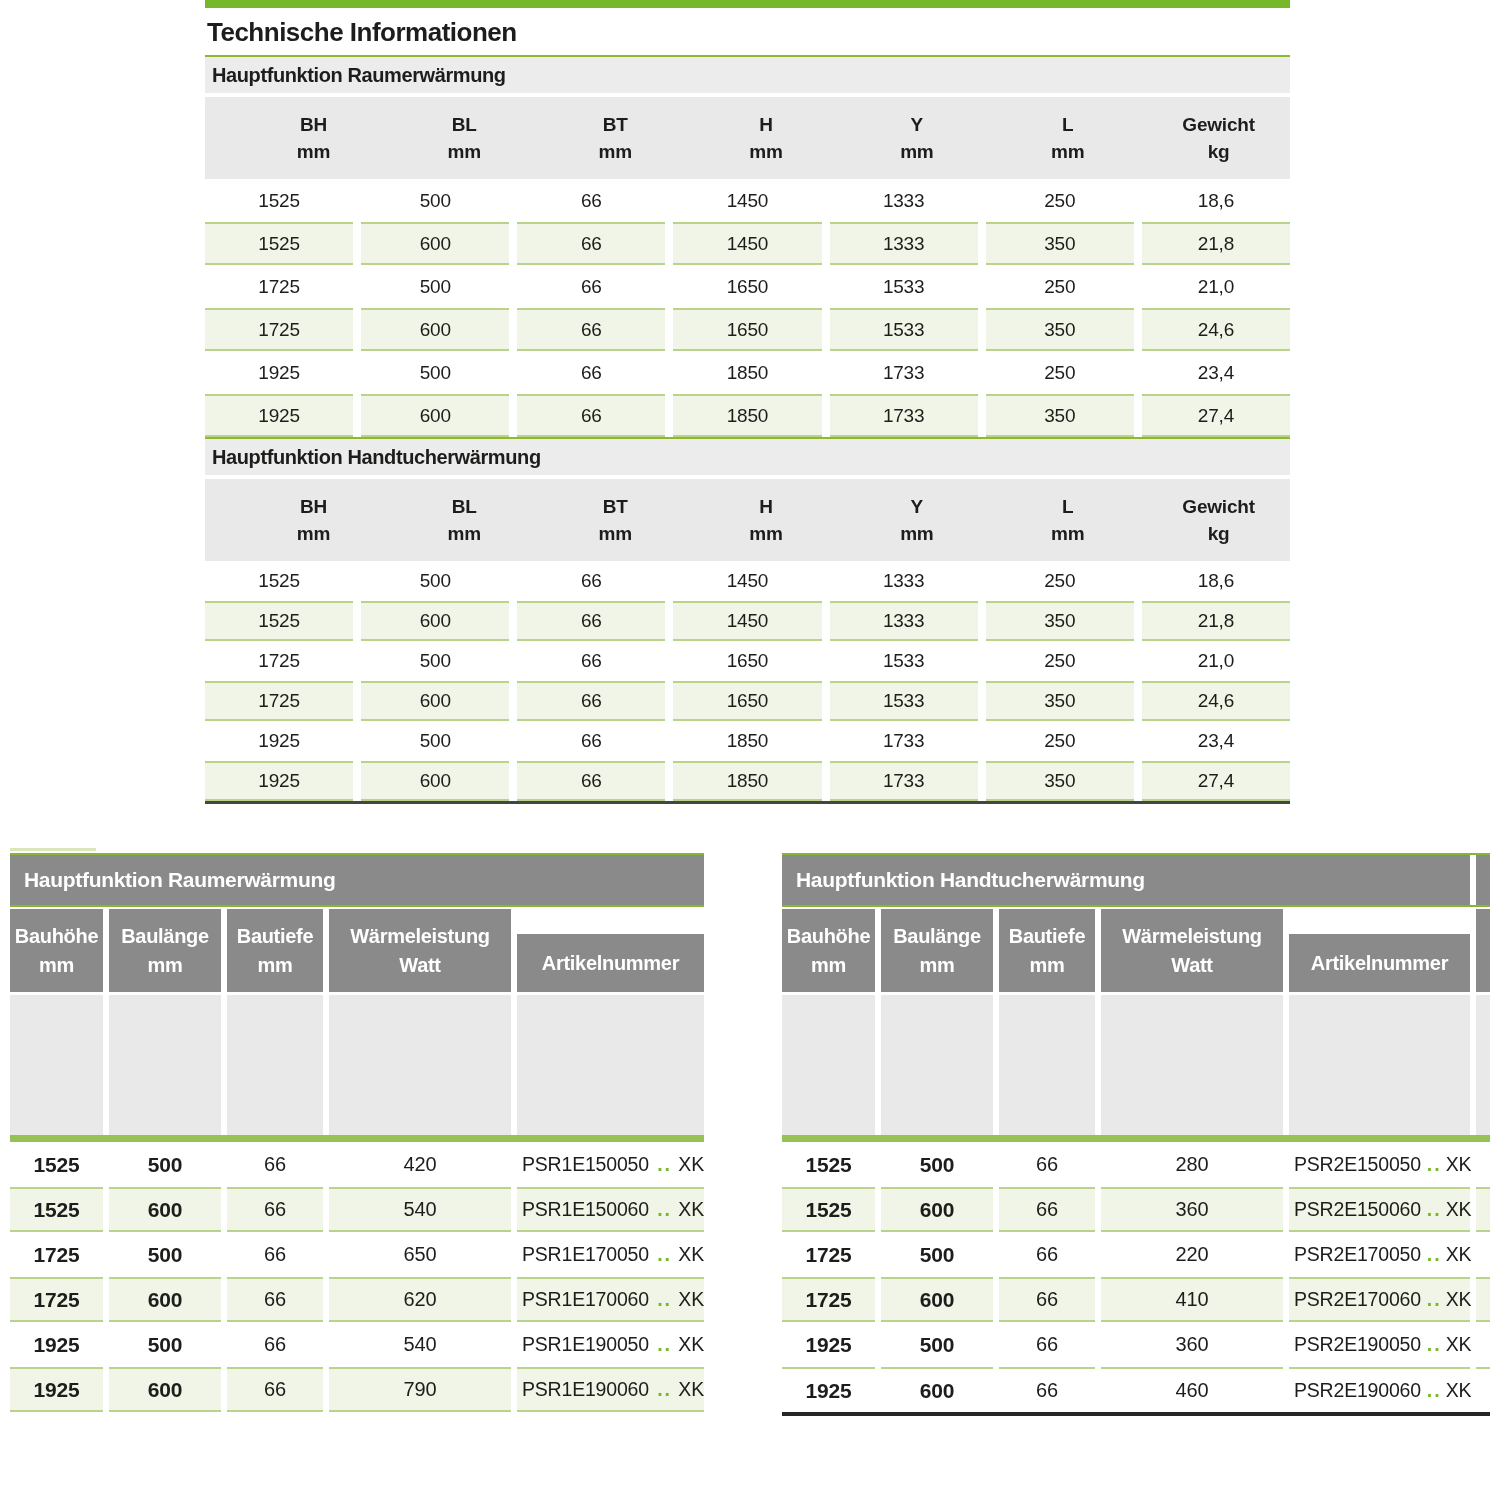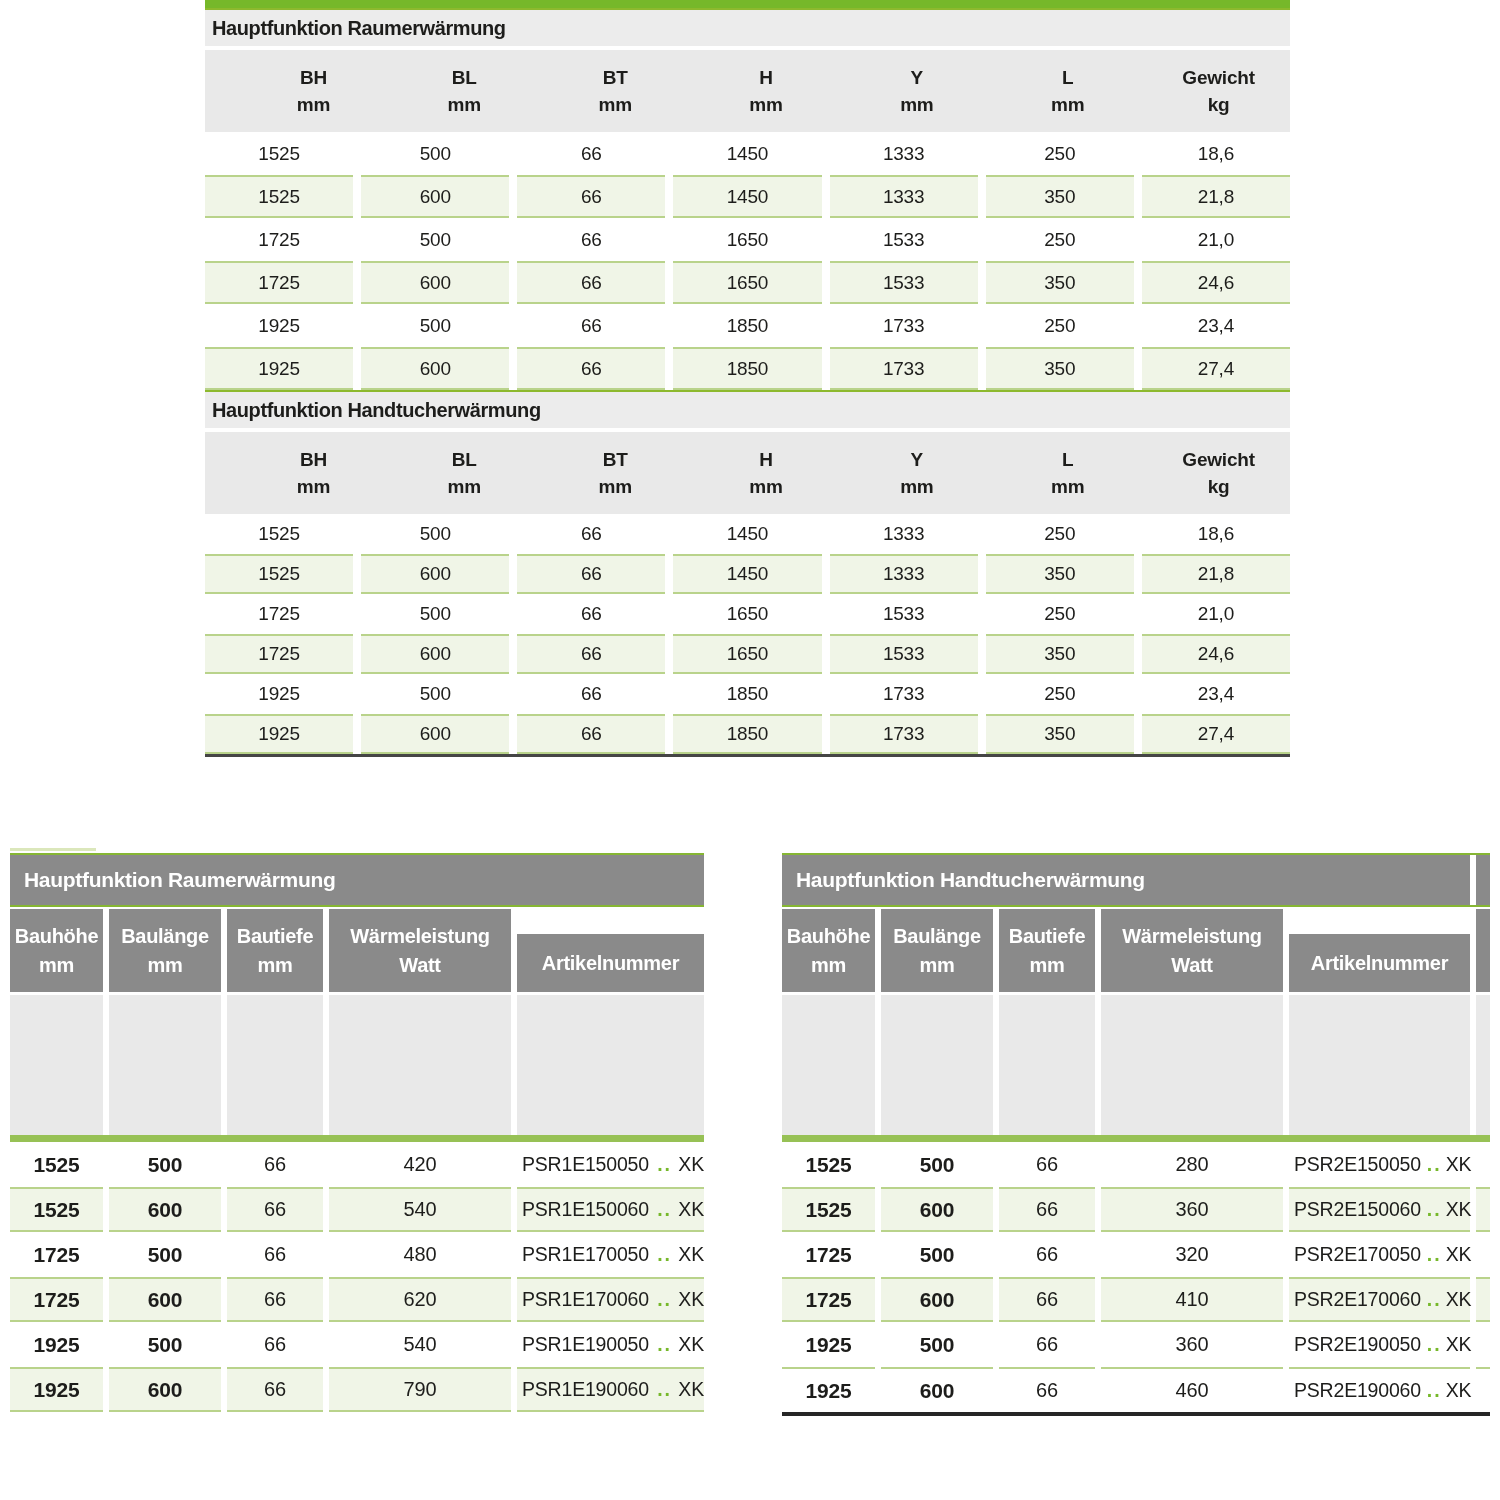--- a/index.html
+++ b/index.html
@@ -47,20 +47,21 @@
   .dots{color:#76b82a;font-weight:bold;letter-spacing:2px;margin:0 4px 0 6px;}
   .brow.tint .bcell,.brow.tint .rsliver{background:#f0f5e7;border-top:2px solid #b9d38b;border-bottom:2px solid #b9d38b;}
   .brow.tint-top .bcell,.brow.tint-top .rsliver{background:#ffffff;border-top:2px solid #b9d38b;}
   .bt-darkline{height:4px;background:#262626;}
 </style>
 </head>
 <body>
 
 <div class="top-wrap">
   <div class="top-greenbar"></div>
+  <div class="top-title">Technische Informationen</div>
 
   <div class="sub-table t1">
     <div class="section-line"></div>
     <div class="section-band">Hauptfunktion Raumerwärmung</div>
     <div class="cols-head">
         <div class="hcell">
           <div class="">BH</div>
           <div class="">mm</div>
         </div>
         <div class="hcell">
@@ -294,21 +295,21 @@
         <div class="bcell art">
           <span class="">PSR1E150060</span>
           <span class="dots">..</span>
           <span class="">XK</span>
         </div>
       </div>
       <div class="brow">
         <div class="bcell bold">1725</div>
         <div class="bcell bold">500</div>
         <div class="bcell">66</div>
-        <div class="bcell">480</div>
+        <div class="bcell">650</div>
         <div class="bcell art">
           <span class="">PSR1E170050</span>
           <span class="dots">..</span>
           <span class="">XK</span>
         </div>
       </div>
       <div class="brow tint">
         <div class="bcell bold">1725</div>
         <div class="bcell bold">600</div>
         <div class="bcell">66</div>
@@ -402,21 +403,21 @@
           <span class="">PSR2E150060</span>
           <span class="dots">..</span>
           <span class="">XK</span>
         </div>
         <div class="rsliver"></div>
       </div>
       <div class="brow">
         <div class="bcell bold">1725</div>
         <div class="bcell bold">500</div>
         <div class="bcell">66</div>
-        <div class="bcell">320</div>
+        <div class="bcell">220</div>
         <div class="bcell art">
           <span class="">PSR2E170050</span>
           <span class="dots">..</span>
           <span class="">XK</span>
         </div>
         <div class="rsliver"></div>
       </div>
       <div class="brow tint">
         <div class="bcell bold">1725</div>
         <div class="bcell bold">600</div>

